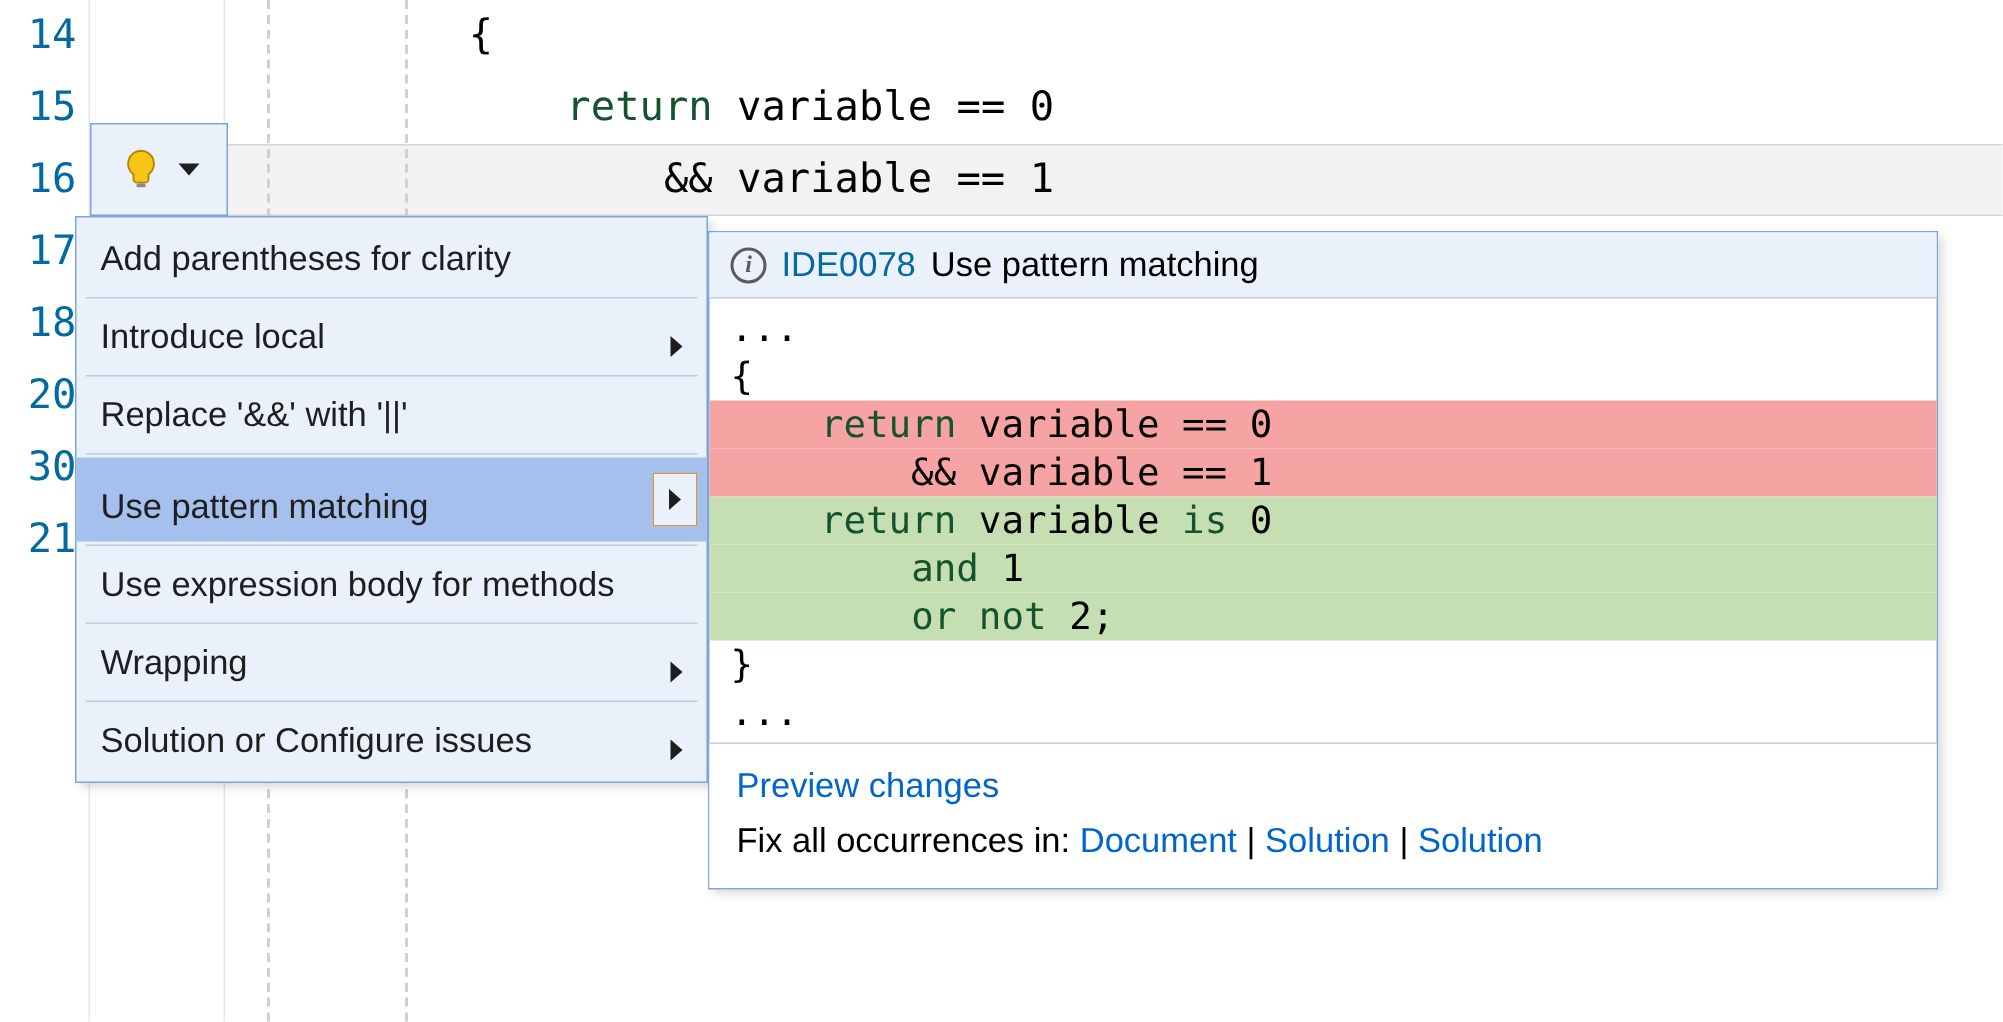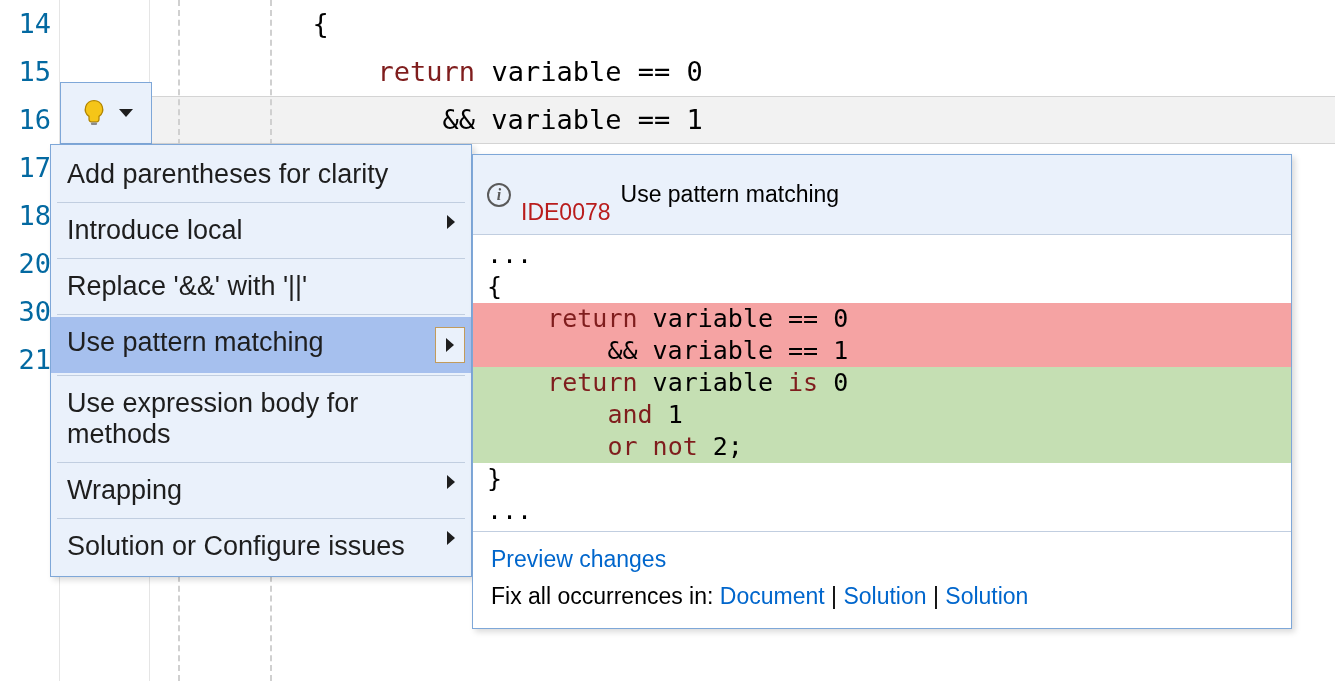--- a/index.html
+++ b/index.html
@@ -49,21 +49,21 @@
     white-space: pre;
   }
   .highlight-line {
     background: #f2f2f2;
     border-top: 1px solid #d4d4d4;
     border-bottom: 1px solid #d4d4d4;
     box-sizing: content-box;
     height: 46px;
     line-height: 46px;
   }
-  .kw { color: #7f1d1d; }
+  .kw { color: #14532d; }
   .indent-guide {
     position: absolute;
     top: 0;
     bottom: 0;
     border-left: 2px dashed #d0d0d0;
   }
   
   
   .lightbulb-box {
     position: absolute;
@@ -93,24 +93,24 @@
     top: 144px;
     left: 50px;
     width: 422px;
     background: #eaf1fb;
     border: 1px solid #7ea7d8;
     padding: 4px 0;
     box-shadow: 3px 3px 6px rgba(0,0,0,0.15);
   }
   .menu-item {
     display: flex;
-    align-items: flex-start;
+    align-items: flex-end;
     justify-content: space-between;
     padding: 10px 16px;
-    font-size: 27px;
+    font-size: 23px;
     color: #1e1e1e;
     cursor: pointer;
   }
   .menu-item.selected {
     background: #a6c0ee;
   }
   .menu-item .submenu-arrow {
     width: 0; height: 0;
     border-top: 7px solid transparent;
     border-bottom: 7px solid transparent;
@@ -153,21 +153,21 @@
     border-radius: 50%;
     display: inline-flex;
     align-items: center;
     justify-content: center;
     font-family: Georgia, serif;
     font-style: italic;
     font-weight: bold;
     font-size: 16px;
     color: #5a5a5a;
   }
-  .diag-id { color: #b91c1c; margin-top: 36px; }
+  .diag-id { color: #0369a1; }
   .diff-body {
     font-family: Consolas, monospace;
     font-size: 25px;
     line-height: 32px;
     padding: 4px 0;
   }
   .diff-line { white-space: pre; padding: 0 14px; }
   .diff-del { background: #f5a3a3; }
   .diff-add { background: #c5dfb3; }
   .preview-footer {

